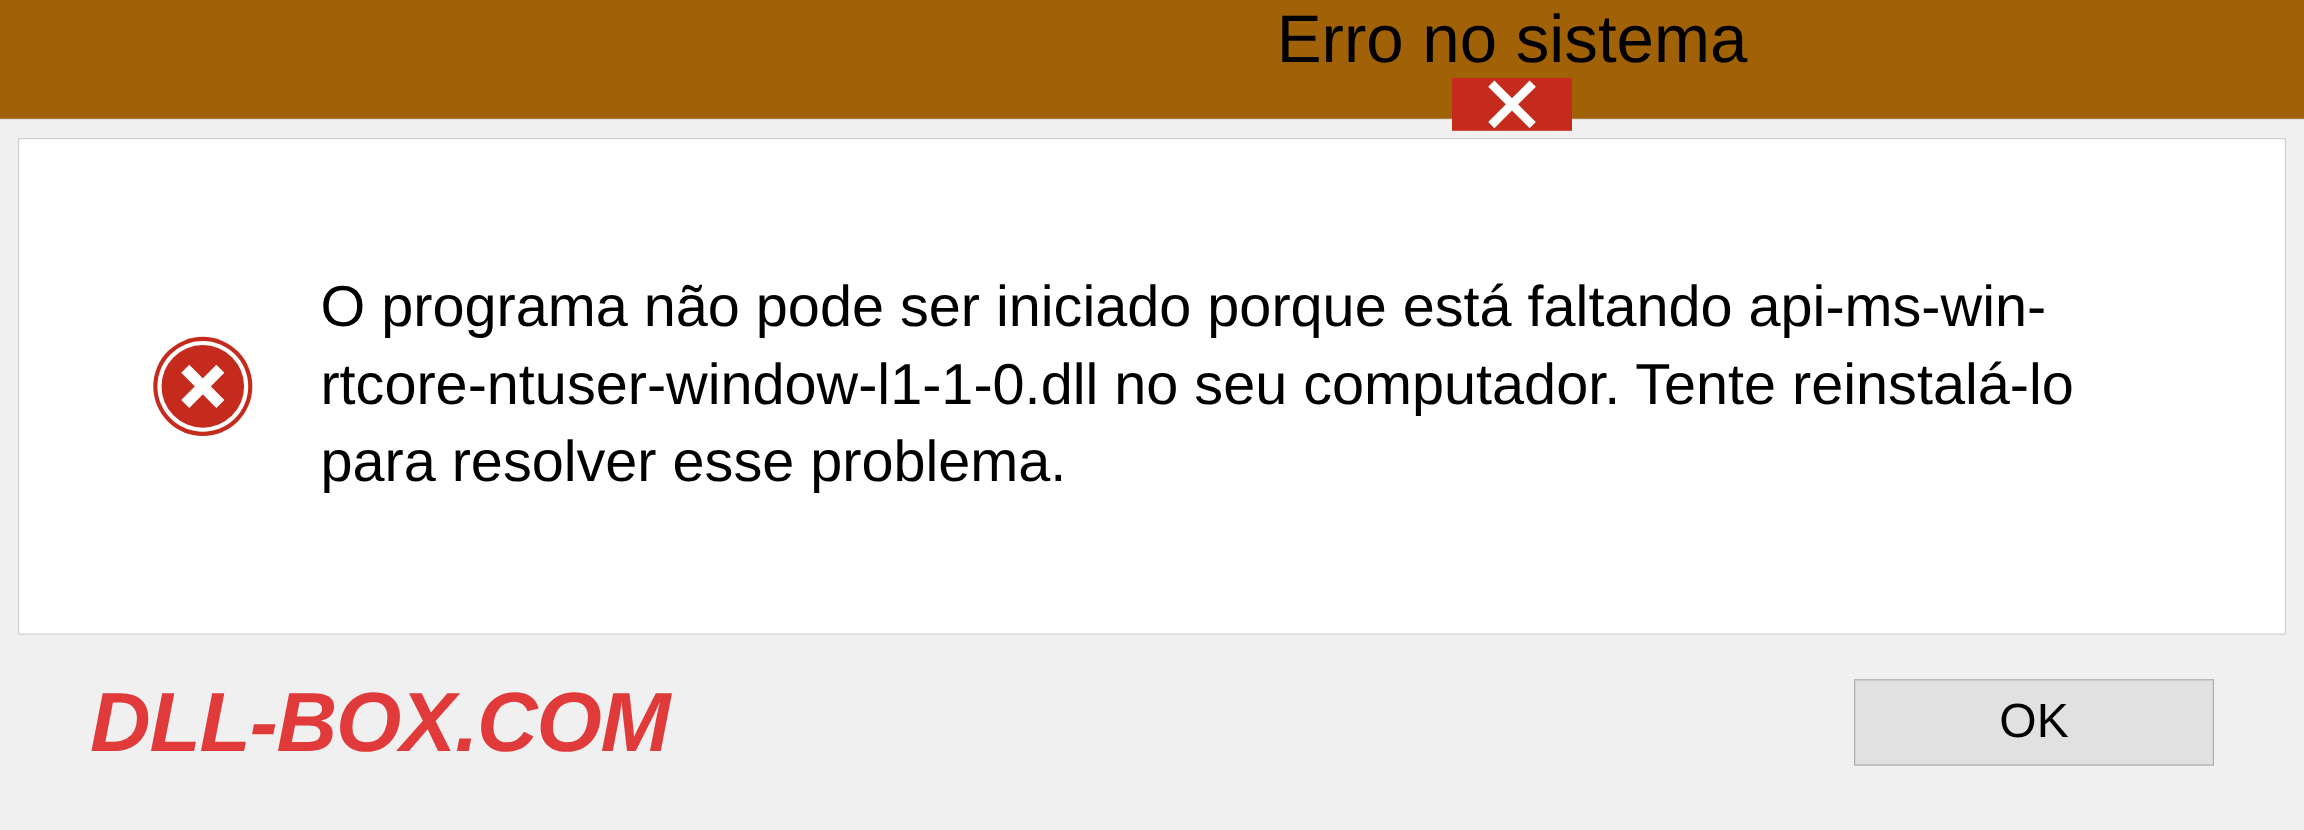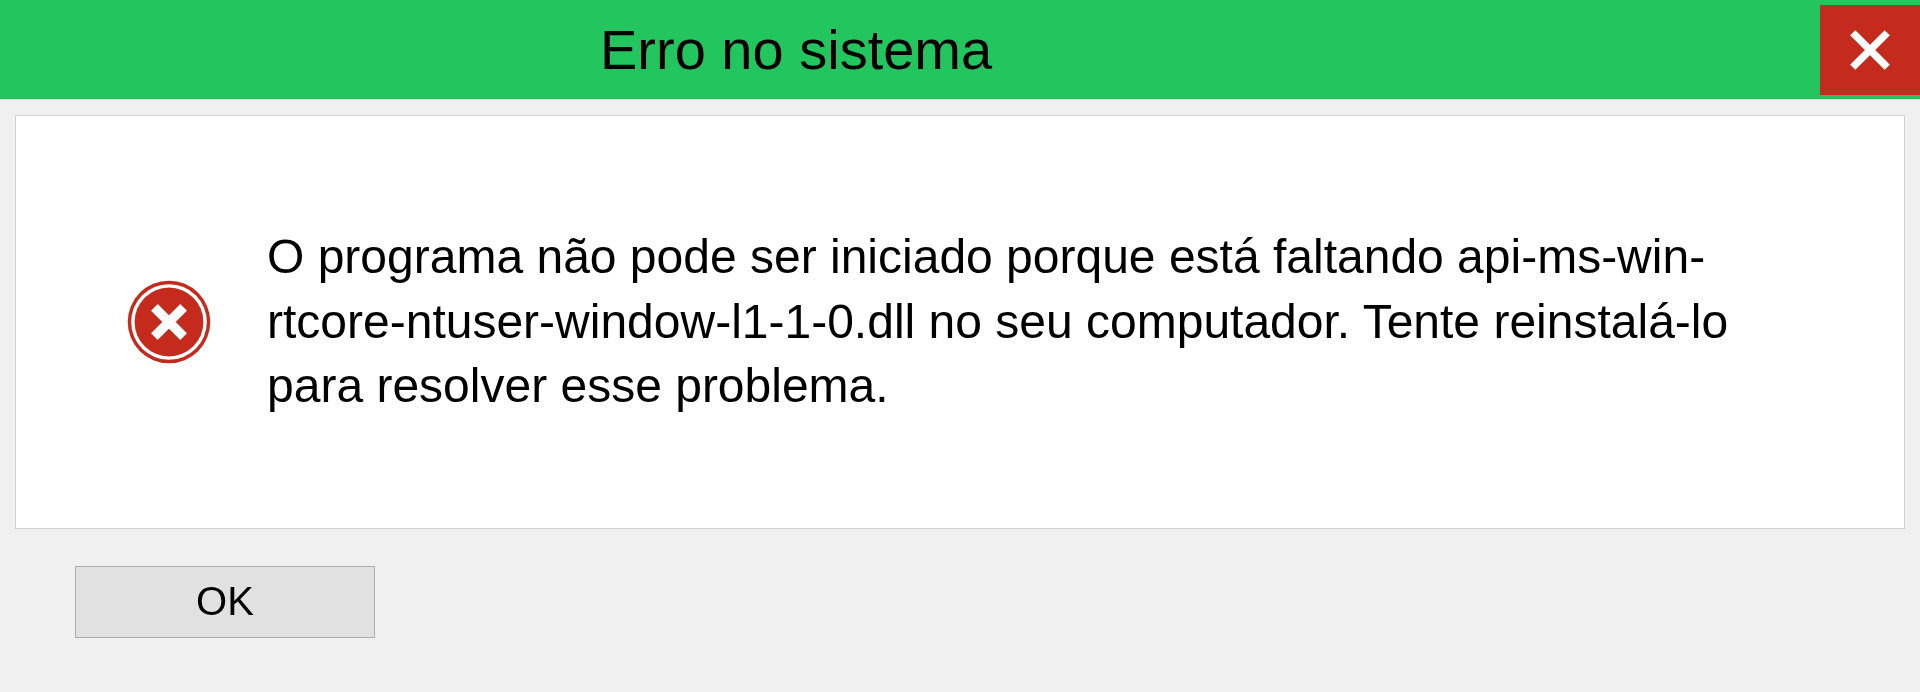--- a/index.html
+++ b/index.html
@@ -13,26 +13,27 @@
       height: 692px;
       background: #f0f0f0;
       font-family: "Segoe UI", Tahoma, sans-serif;
       position: relative;
       overflow: hidden;
     }
     
     .titlebar {
       width: 100%;
       height: 100px;
-      background: #22c55e;
+      background: #a16207;
       display: flex;
       align-items: center;
       justify-content: space-between;
       padding-left: 600px;
       border-bottom: 1px solid #e0e0e0;
+      flex-direction: column;
     }
     
     .title-text {
       font-size: 56px;
       font-weight: 400;
       color: #000000;
     }
     
     .close-button {
       width: 100px;
@@ -129,14 +130,15 @@
       <circle cx="50" cy="50" r="48" fill="#c42b1c"></circle>
       <circle cx="50" cy="50" r="44" fill="#ffffff"></circle>
       <circle cx="50" cy="50" r="40" fill="#c42b1c"></circle>
       <path d="M33 33 L67 67 M67 33 L33 67" stroke="#ffffff" stroke-width="11" fill="none" stroke-linecap="butt"></path>
     </svg>
   </div>
   <div class="message-text">O programa não pode ser iniciado porque está faltando api-ms-win-rtcore-ntuser-window-l1-1-0.dll no seu computador. Tente reinstalá-lo para resolver esse problema.</div>
 </div>
 
 <div class="footer-area">
+  <div class="watermark">DLL-BOX.COM</div>
   <button class="ok-button">OK</button>
 </div>
 
 </body></html>

